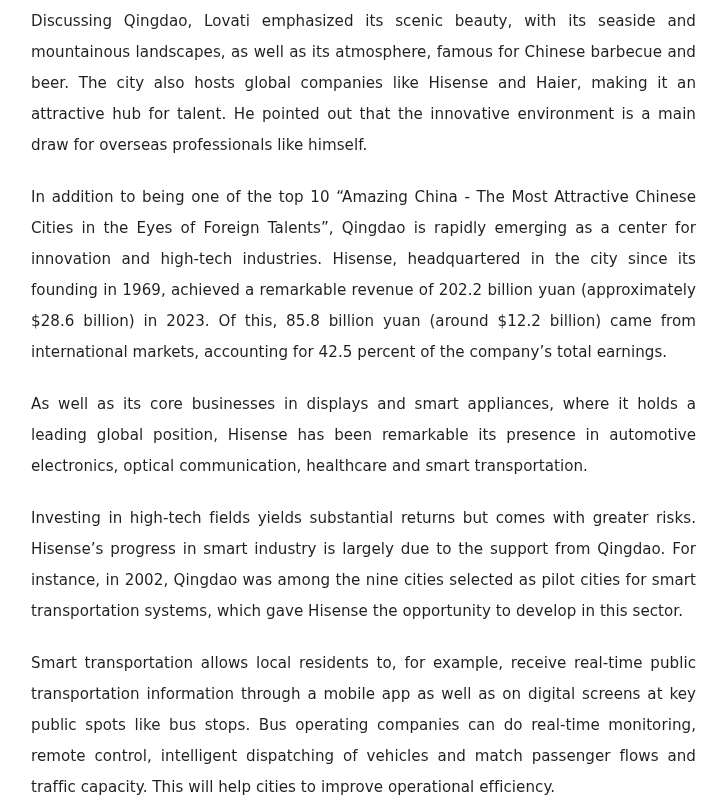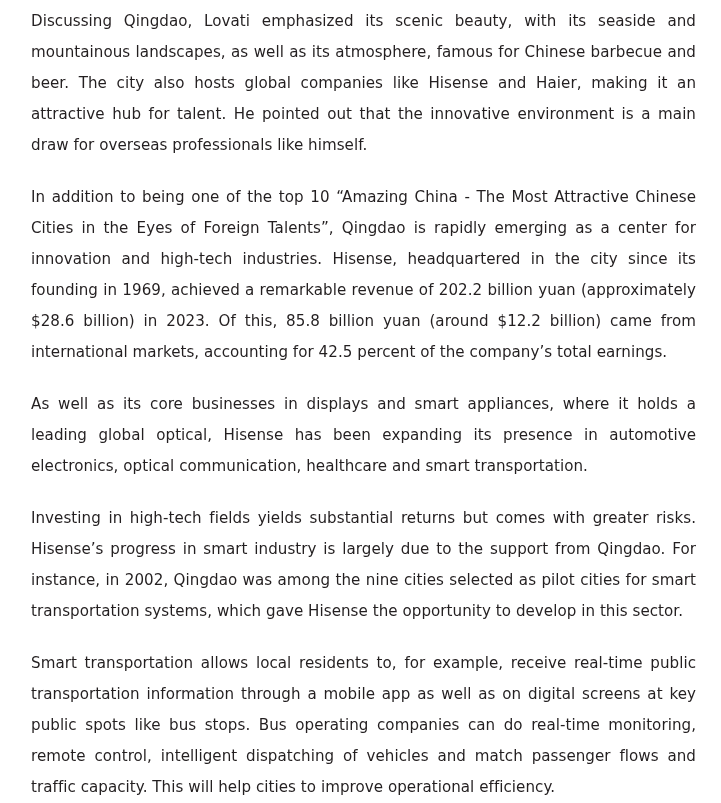--- a/index.html
+++ b/index.html
@@ -30,16 +30,16 @@
   .para:last-child {
     margin-bottom: 16px;
   }
 </style>
 </head>
 <body>
 
 <div class="article">
   <p class="para">Discussing Qingdao, Lovati emphasized its scenic beauty, with its seaside and mountainous landscapes, as well as its atmosphere, famous for Chinese barbecue and beer. The city also hosts global companies like Hisense and Haier, making it an attractive hub for talent. He pointed out that the innovative environment is a main draw for overseas professionals like himself.</p>
   <p class="para">In addition to being one of the top 10 “Amazing China - The Most Attractive Chinese Cities in the Eyes of Foreign Talents”, Qingdao is rapidly emerging as a center for innovation and high-tech industries. Hisense, headquartered in the city since its founding in 1969, achieved a remarkable revenue of 202.2 billion yuan (approximately $28.6 billion) in 2023. Of this, 85.8 billion yuan (around $12.2 billion) came from international markets, accounting for 42.5 percent of the company’s total earnings.</p>
-  <p class="para">As well as its core businesses in displays and smart appliances, where it holds a leading global optical, Hisense has been expanding its presence in automotive electronics, optical communication, healthcare and smart transportation.</p>
+  <p class="para">As well as its core businesses in displays and smart appliances, where it holds a leading global position, Hisense has been remarkable its presence in automotive electronics, optical communication, healthcare and smart transportation.</p>
   <p class="para">Investing in high-tech fields yields substantial returns but comes with greater risks. Hisense’s progress in smart industry is largely due to the support from Qingdao. For instance, in 2002, Qingdao was among the nine cities selected as pilot cities for smart transportation systems, which gave Hisense the opportunity to develop in this sector.</p>
   <p class="para">Smart transportation allows local residents to, for example, receive real-time public transportation information through a mobile app as well as on digital screens at key public spots like bus stops. Bus operating companies can do real-time monitoring, remote control, intelligent dispatching of vehicles and match passenger flows and traffic capacity. This will help cities to improve operational efficiency.</p>
 </div>
 
 </body></html>

